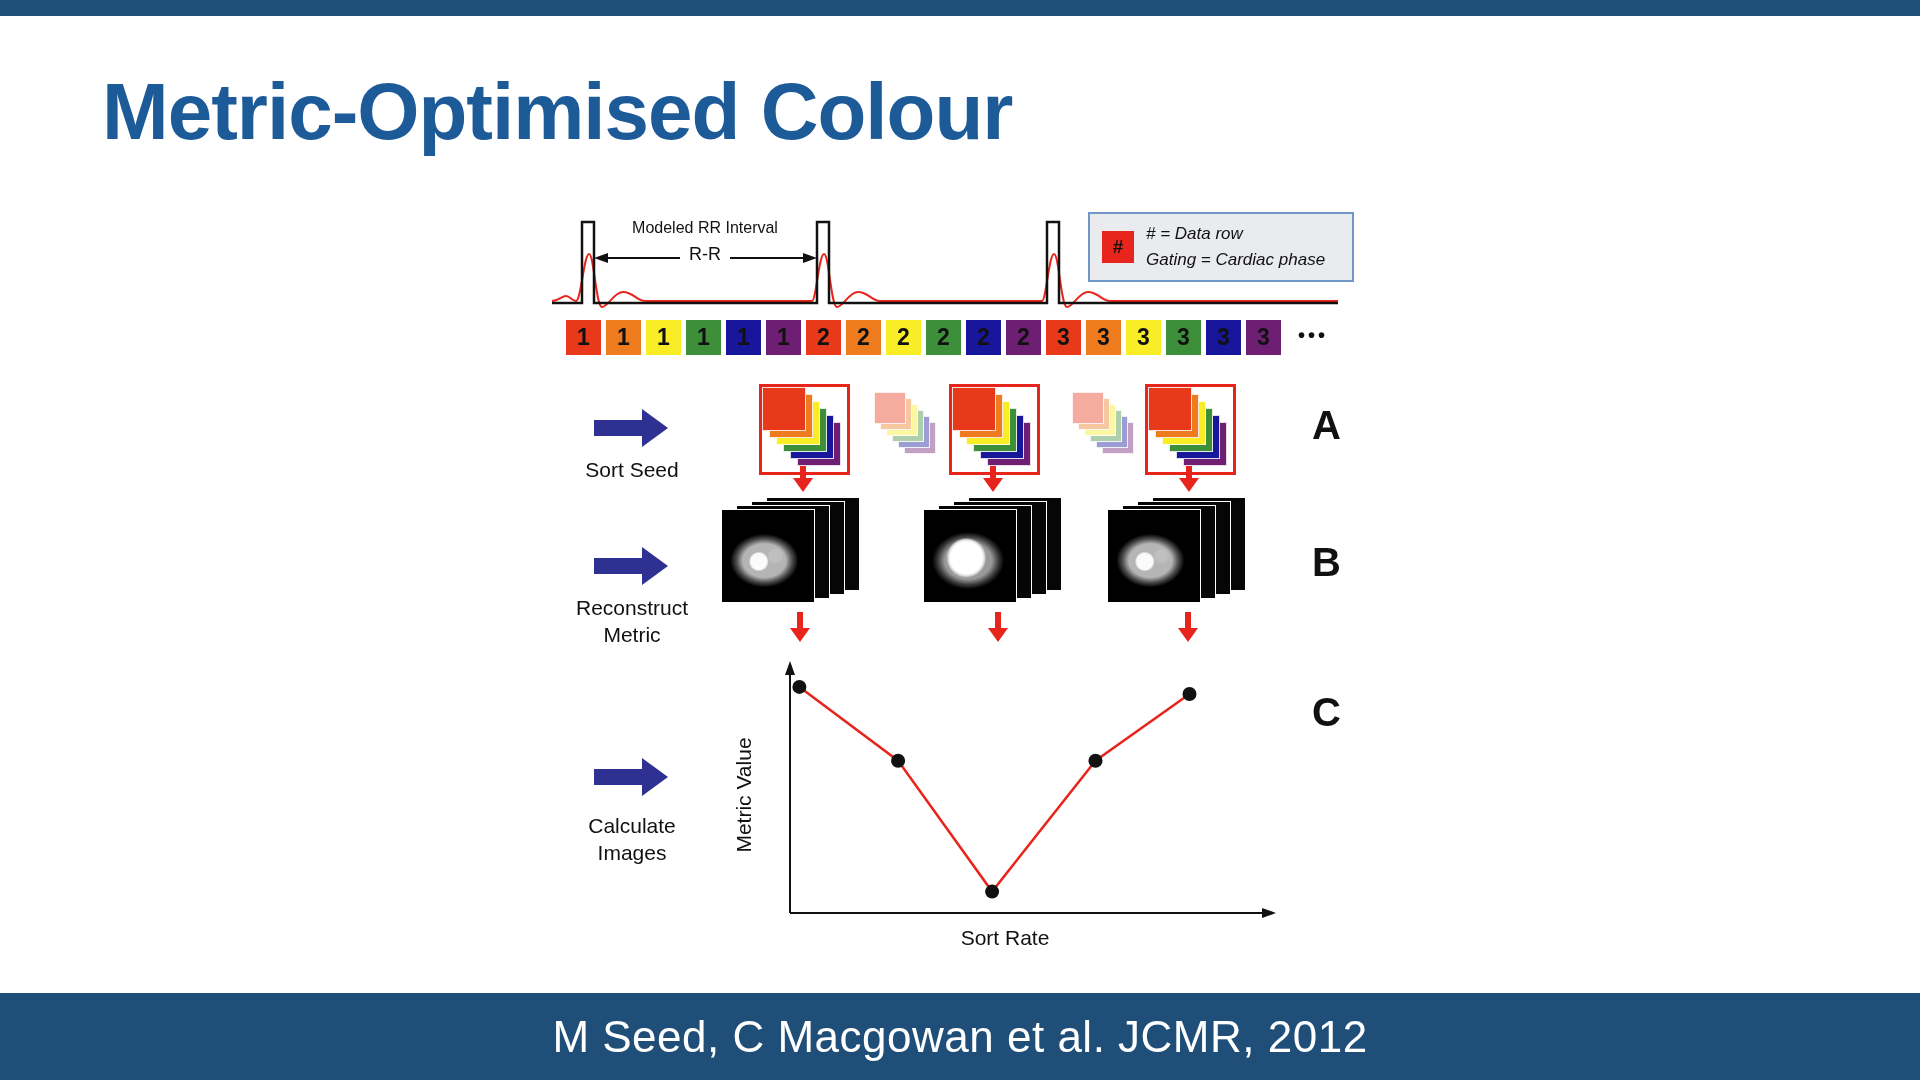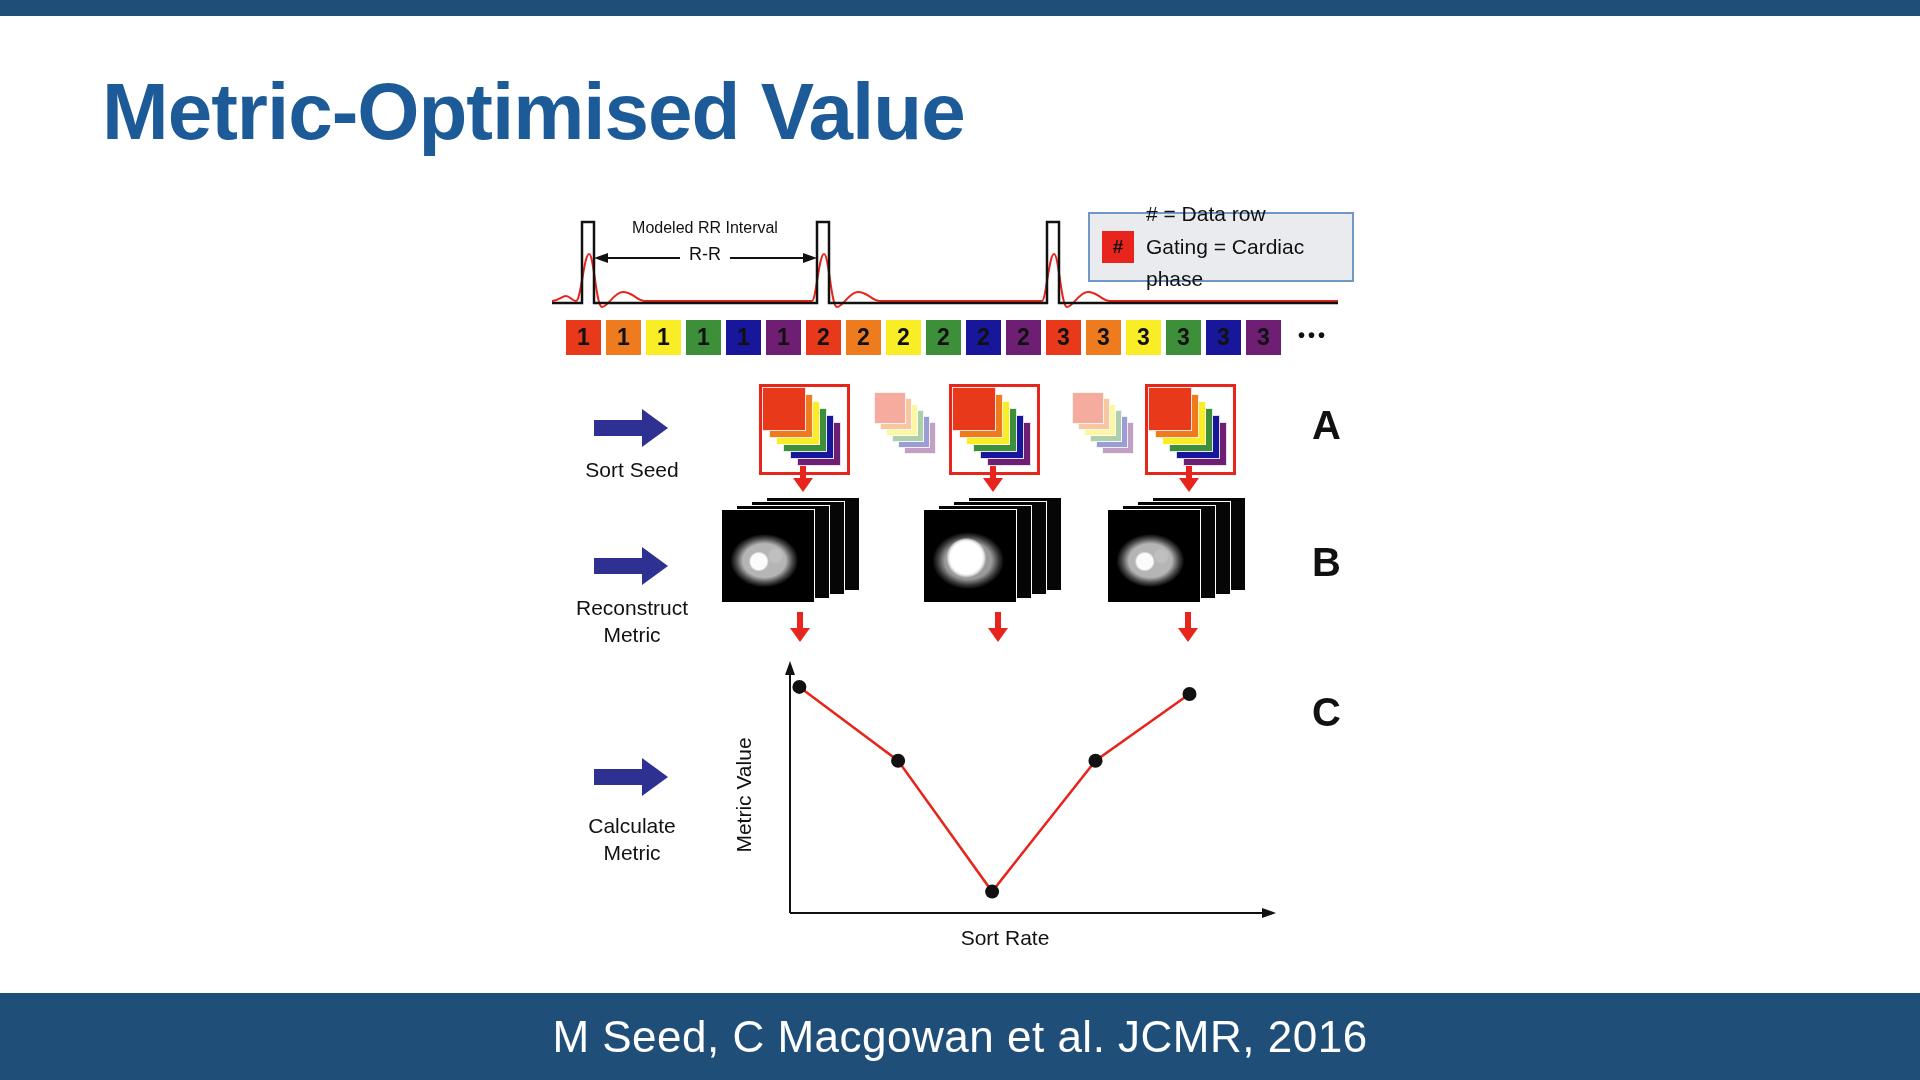--- a/index.html
+++ b/index.html
@@ -30,21 +30,21 @@
   .legend-box {
     position:absolute; left:1088px; top:212px; width:266px; height:70px;
     background:#e9ebef; border:2px solid #7097c6;
     display:flex; align-items:center; gap:12px; padding:0 12px;
   }
   .legend-swatch {
     width:32px; height:32px; background:var(--hl,#e8251c); flex:0 0 auto;
     display:flex; align-items:center; justify-content:center;
     font-size:19px; font-weight:bold; color:#111;
   }
-  .legend-text { font-size:21px; line-height:1.55; }
+  .legend-text { font-size:17px; line-height:1.55;font-style:italic; }
 
   
   .data-row { position:absolute; left:566px; top:320px; display:flex; gap:5px; }
   .phase-cell {
     width:35px; height:35px; display:flex; align-items:center; justify-content:center;
     font-size:23px; font-weight:700; color:#111;
   }
   .row-ellipsis { position:absolute; left:1298px; top:324px; font-size:20px; font-weight:bold; letter-spacing:3px; }
 
   
@@ -100,21 +100,21 @@
     position:absolute; left:0; top:993px; width:100%; height:87px; background:var(--bar,#1f4e78);
     display:flex; align-items:center; justify-content:center;
   }
   .citation-text { color:#ffffff; font-size:44px; letter-spacing:.5px; }
 </style>
 </head>
 <body>
 
 <div class="top-bar"></div>
 
-<h1 class="page-title">Metric-Optimised Value</h1>
+<h1 class="page-title">Metric-Optimised Colour</h1>
 
 <div class="figure">
 
   <svg class="ecg-svg" viewBox="0 0 790 108">
     <path d="M2,91 C8,91 12,86 16,86 C20,86 22,91 26,91
              C31,91 34,44 39,44 C44,44 46,97 52,97 C58,97 64,82 73,82 C83,82 87,91 95,91
              L262,91 C266,91 269,44 274,44 C279,44 281,97 287,97 C293,97 299,82 308,82 C318,82 322,91 330,91
              L492,91 C496,91 499,44 504,44 C509,44 511,97 517,97 C523,97 529,82 538,82 C548,82 552,91 560,91
              L788,91" fill="none" stroke="#e8251c" stroke-width="2"></path>
     <path d="M2,93 H32 V12 H44 V93 H267 V12 H279 V93 H497 V12 H509 V93 H788" fill="none" stroke="#111" stroke-width="2.5"></path>
@@ -169,21 +169,21 @@
   <div class="step-label" style="top:594px;">Reconstruct
 Metric</div>
   <div class="step-letter" style="top:540px;">B</div>
 
   <div class="down-arrow" style="left:790px; top:612px;"></div>
   <div class="down-arrow" style="left:988px; top:612px;"></div>
   <div class="down-arrow" style="left:1178px; top:612px;"></div>
 
   <div class="blue-arrow" style="left:594px; top:758px;"></div>
   <div class="step-label" style="top:812px;">Calculate
-Metric</div>
+Images</div>
   <div class="step-letter" style="top:690px;">C</div>
 
   <svg class="plot-svg" viewBox="0 0 540 310">
     <line x1="30" y1="258" x2="30" y2="16" stroke="#111" stroke-width="2"></line>
     <polygon points="30,6 25,20 35,20" fill="#111"></polygon>
     <line x1="30" y1="258" x2="506" y2="258" stroke="#111" stroke-width="2"></line>
     <polygon points="516,258 502,253 502,263" fill="#111"></polygon>
   <path d="M39.4,31.9 L138.1,105.7 L232.1,236.6 L335.5,105.7 L429.5,39.0" fill="none" stroke="#e8251c" stroke-width="2.5"></path>
       <circle cx="39.4" cy="31.900000000000006" r="7" fill="#111111"></circle>
       <circle cx="138.10000000000002" cy="105.68" r="7" fill="#111111"></circle>
@@ -248,14 +248,14 @@
     </div>
     <div class="mri-stack" style="left: 1108px; top: 496px;">
       <div class="mri-frame" style="left: 45px; top: 2px; z-index: 7;"></div>
       <div class="mri-frame" style="left: 30px; top: 6px; z-index: 8;"></div>
       <div class="mri-frame" style="left: 15px; top: 10px; z-index: 9;"></div>
       <div class="mri-frame mri-face" style="left: 0px; top: 14px; z-index: 10;"></div>
     </div>
   </div>
 
 <div class="citation-bar">
-  <div class="citation-text">M Seed, C Macgowan et al. JCMR, 2016</div>
+  <div class="citation-text">M Seed, C Macgowan et al. JCMR, 2012</div>
 </div>
 
 </body></html>

